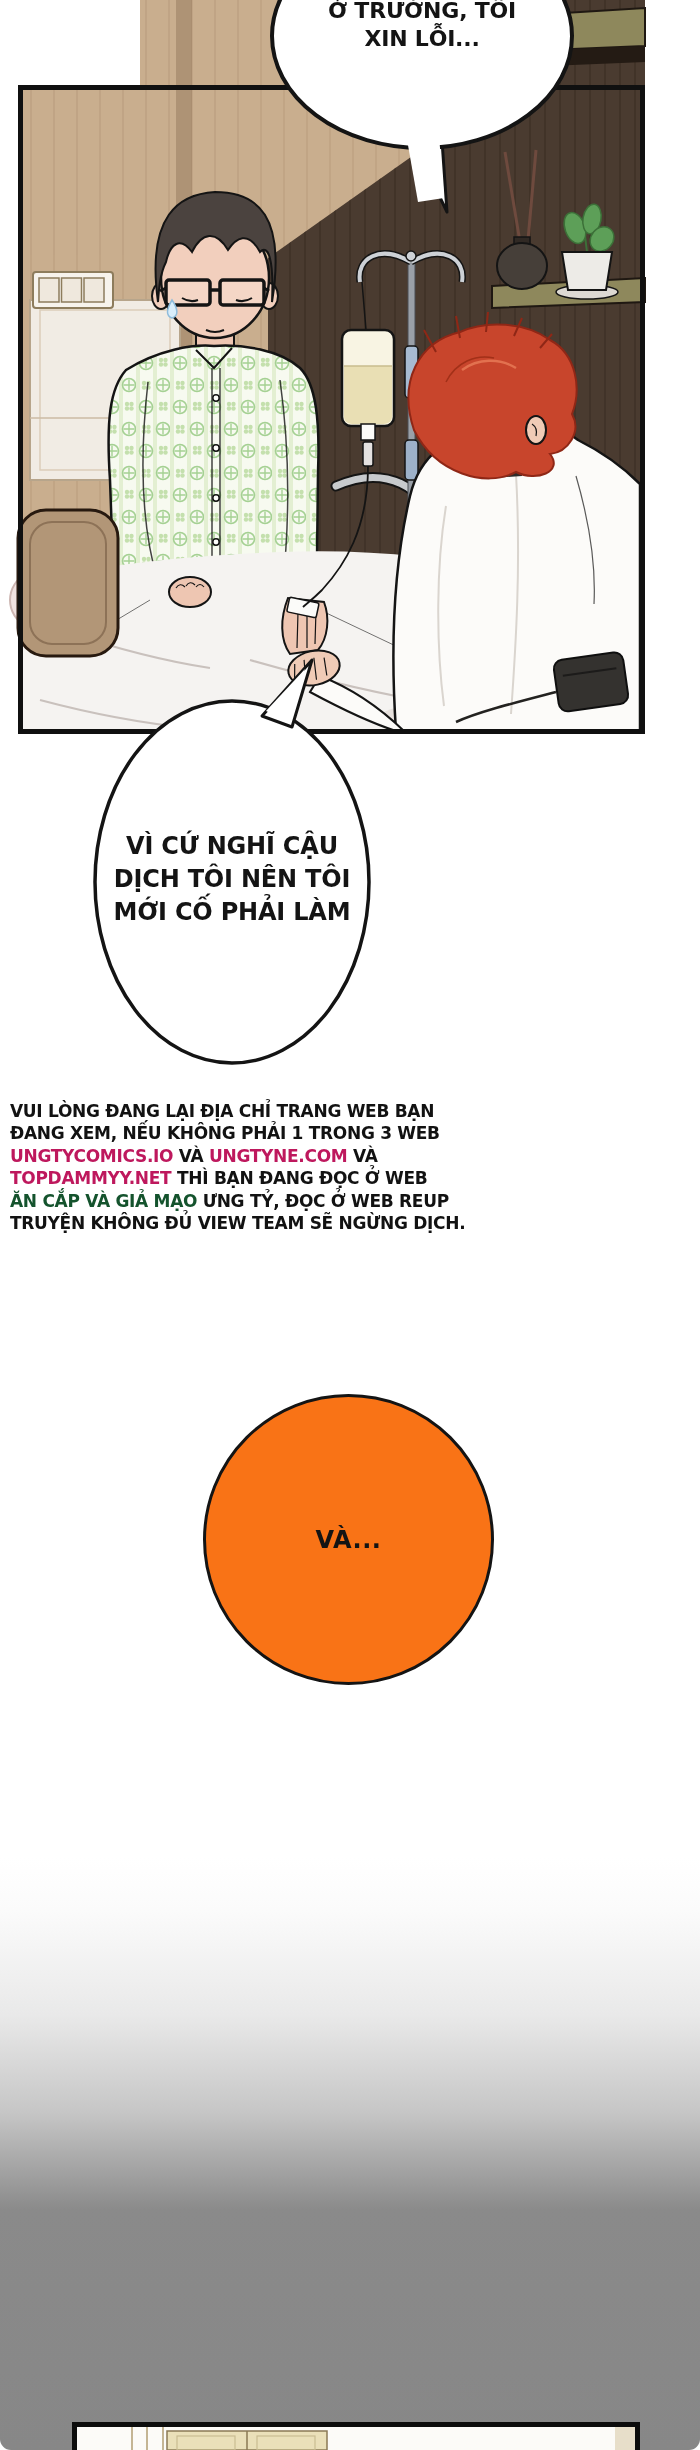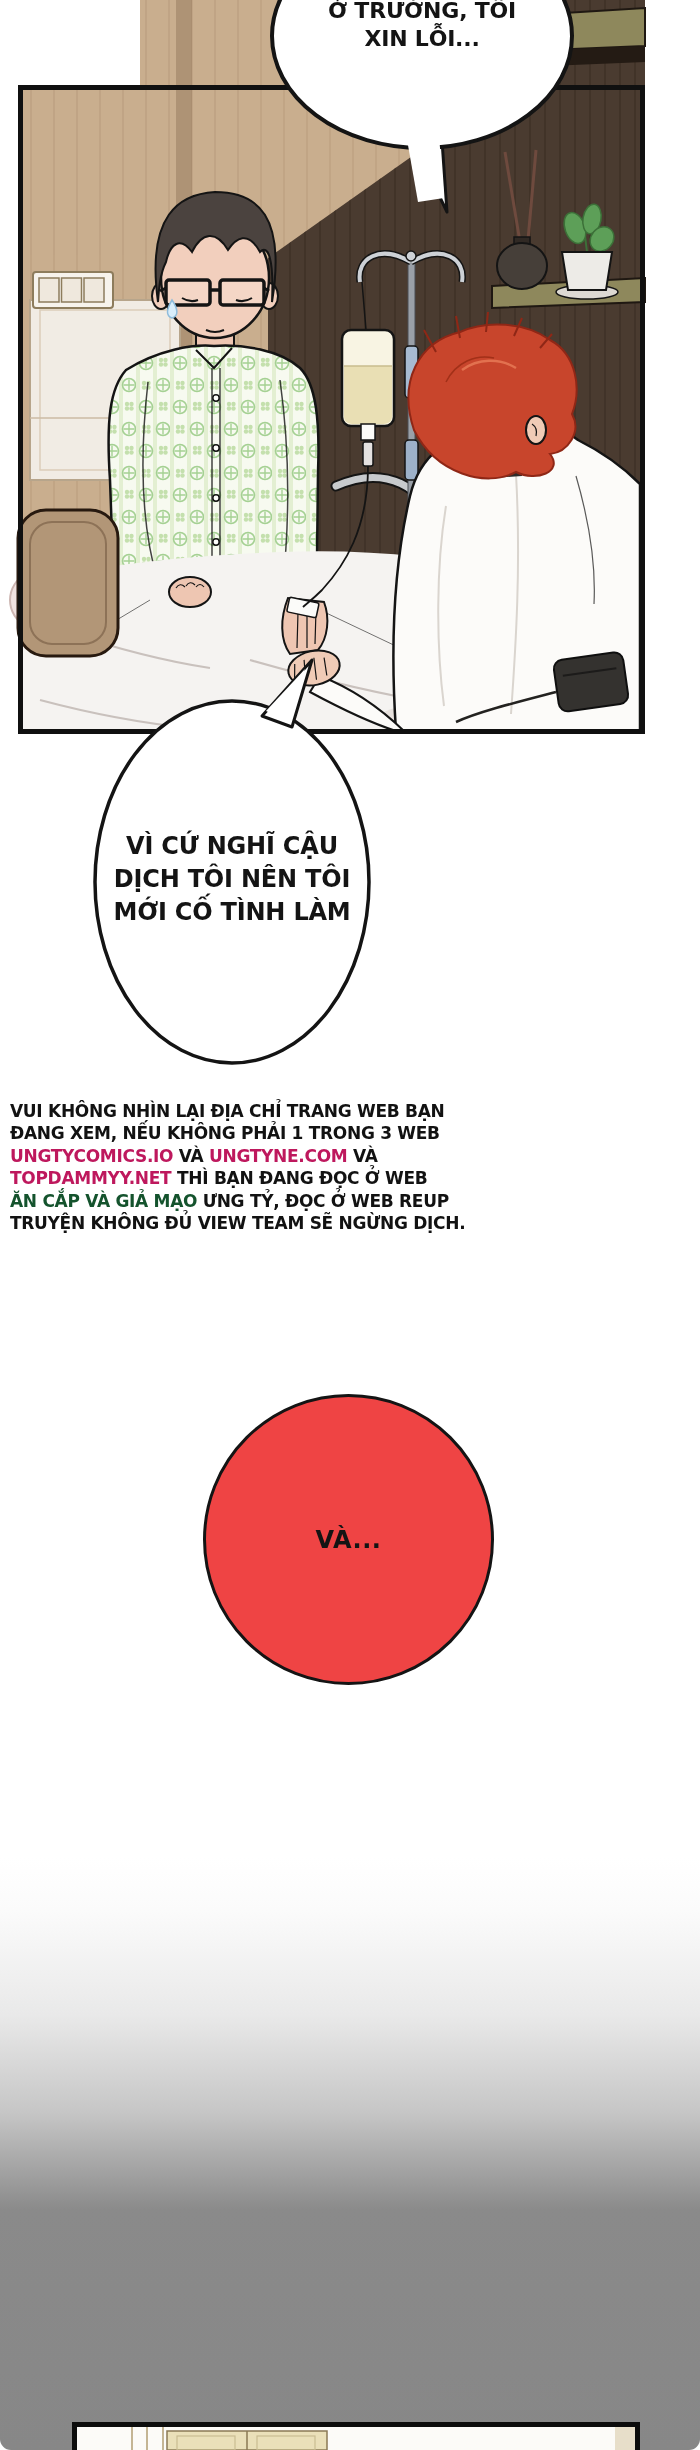--- a/index.html
+++ b/index.html
@@ -6,21 +6,21 @@
   #page{position:relative;width:700px;height:2450px;overflow:hidden;background:#ffffff;
         font-family:"DejaVu Sans",sans-serif;border-radius:11px;}
   .abs{position:absolute;}
   svg{display:block;}
   
   .bubble-text{position:absolute;text-align:center;color:#141414;font-weight:bold;z-index:5;}
   .bt-top{left:294px;top:-3px;width:256px;font-size:22px;line-height:28px;letter-spacing:-0.2px;}
   .bt-main{left:100px;top:830px;width:264px;font-size:24px;line-height:33px;letter-spacing:-0.2px;}
   
   .circle-bubble{position:absolute;left:203px;top:1394px;width:285px;height:285px;
-     background:#ef4444;border:3.5px solid #141414;border-radius:50%;
+     background:#f97316;border:3.5px solid #141414;border-radius:50%;
      display:flex;align-items:center;justify-content:center;z-index:4;}
   .circle-bubble .txt{font-size:24px;font-weight:bold;color:#141414;letter-spacing:0.5px;}
   
   .notice{position:absolute;left:10px;top:1100px;width:460px;z-index:4;
      font-size:17px;font-weight:bold;line-height:22.4px;letter-spacing:-0.3px;color:#121212;}
   .notice-line{white-space:pre-wrap;}
   .red{color:#be185d;}
   .green{color:#14532d;}
   
   .fade{position:absolute;left:0;top:1700px;width:700px;height:750px;z-index:1;
@@ -268,25 +268,25 @@
   </div>
 
   <svg class="abs" style="left:60px;top:645px;z-index:3;" width="330" height="425" viewBox="0 0 330 425">
     <ellipse cx="172" cy="237" rx="137" ry="181" fill="#ffffff" stroke="#141414" stroke-width="3.5"></ellipse>
     <polygon points="202,71 232,82 252,15" fill="#ffffff" stroke="#141414" stroke-width="3" stroke-linejoin="round"></polygon>
     <polygon points="206,66 228,76 245,24" fill="#ffffff"></polygon>
   </svg>
   <div class="bubble-text bt-main">
     <div>VÌ CỨ NGHĨ CẬU</div>
     <div>DỊCH TÔI NÊN TÔI</div>
-    <div>MỚI CỐ TÌNH LÀM</div>
+    <div>MỚI CỐ PHẢI LÀM</div>
   </div>
 
   <div class="notice">
-    <div class="notice-line">VUI KHÔNG NHÌN LẠI ĐỊA CHỈ TRANG WEB BẠN</div>
+    <div class="notice-line">VUI LÒNG ĐANG LẠI ĐỊA CHỈ TRANG WEB BẠN</div>
     <div class="notice-line">ĐANG XEM, NẾU KHÔNG PHẢI 1 TRONG 3 WEB</div>
     <div class="notice-line"><span class="red">UNGTYCOMICS.IO</span><span> VÀ </span><span class="red">UNGTYNE.COM</span><span> VÀ</span></div>
     <div class="notice-line"><span class="red">TOPDAMMYY.NET</span><span> THÌ BẠN ĐANG ĐỌC Ở WEB</span></div>
     <div class="notice-line"><span class="green">ĂN CẮP VÀ GIẢ MẠO</span><span> ƯNG TỶ, ĐỌC Ở WEB REUP</span></div>
     <div class="notice-line">TRUYỆN KHÔNG ĐỦ VIEW TEAM SẼ NGỪNG DỊCH.</div>
   </div>
 
   <div class="circle-bubble">
     <span class="txt">VÀ...</span>
   </div>

